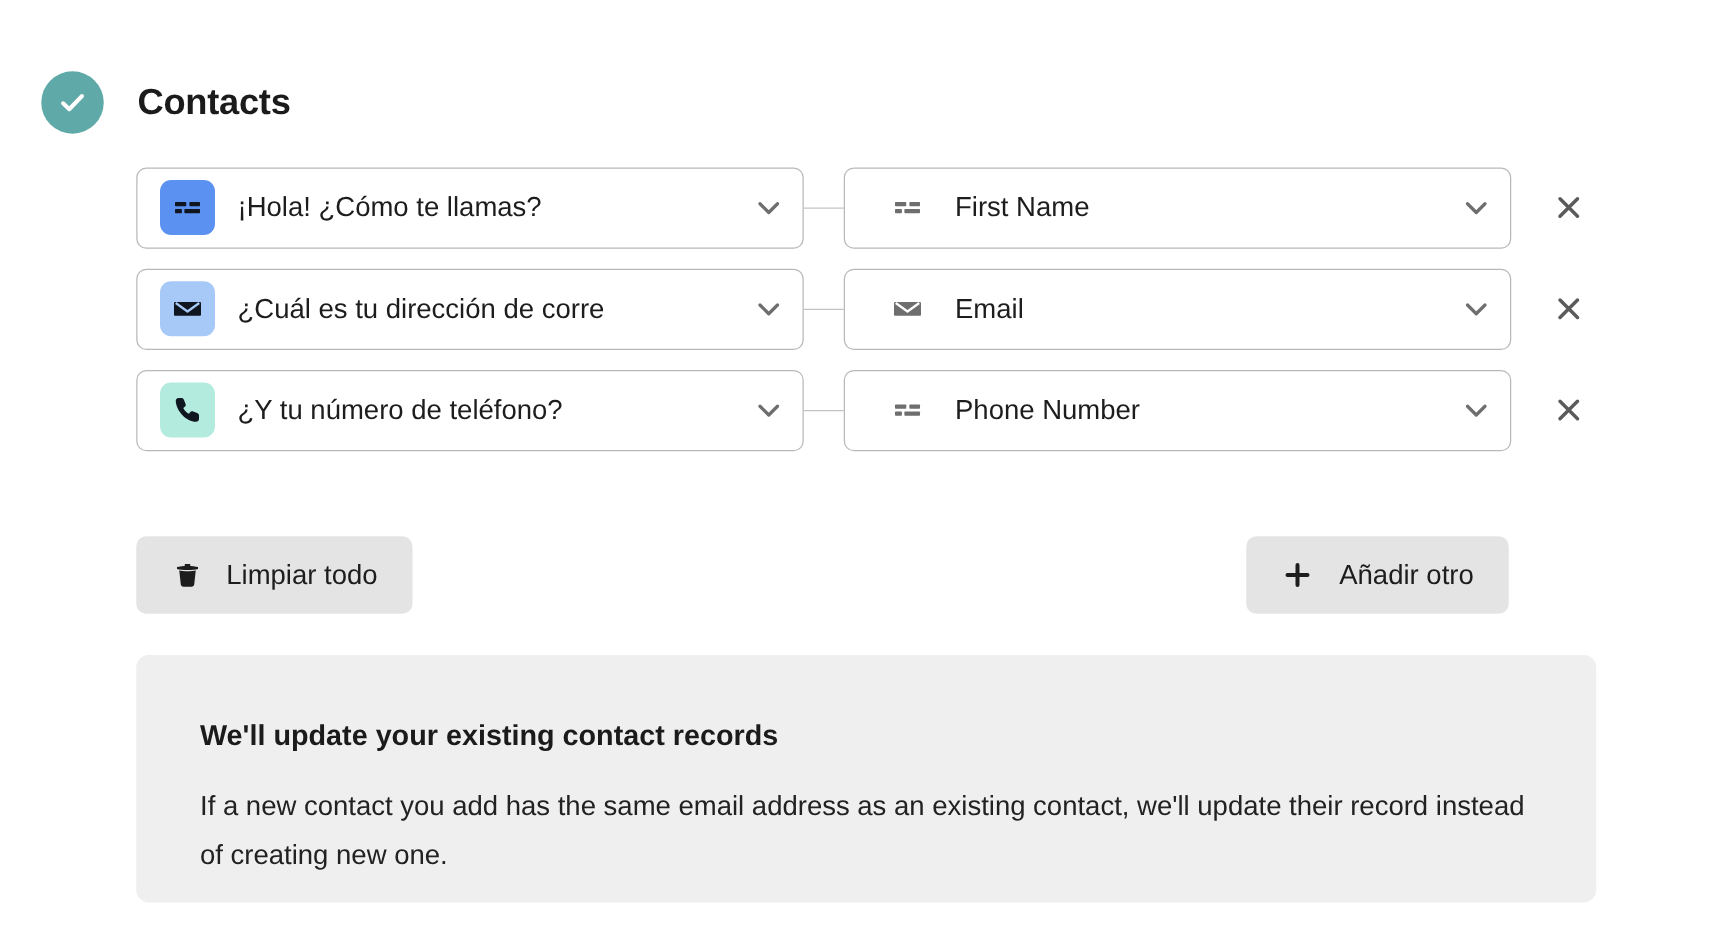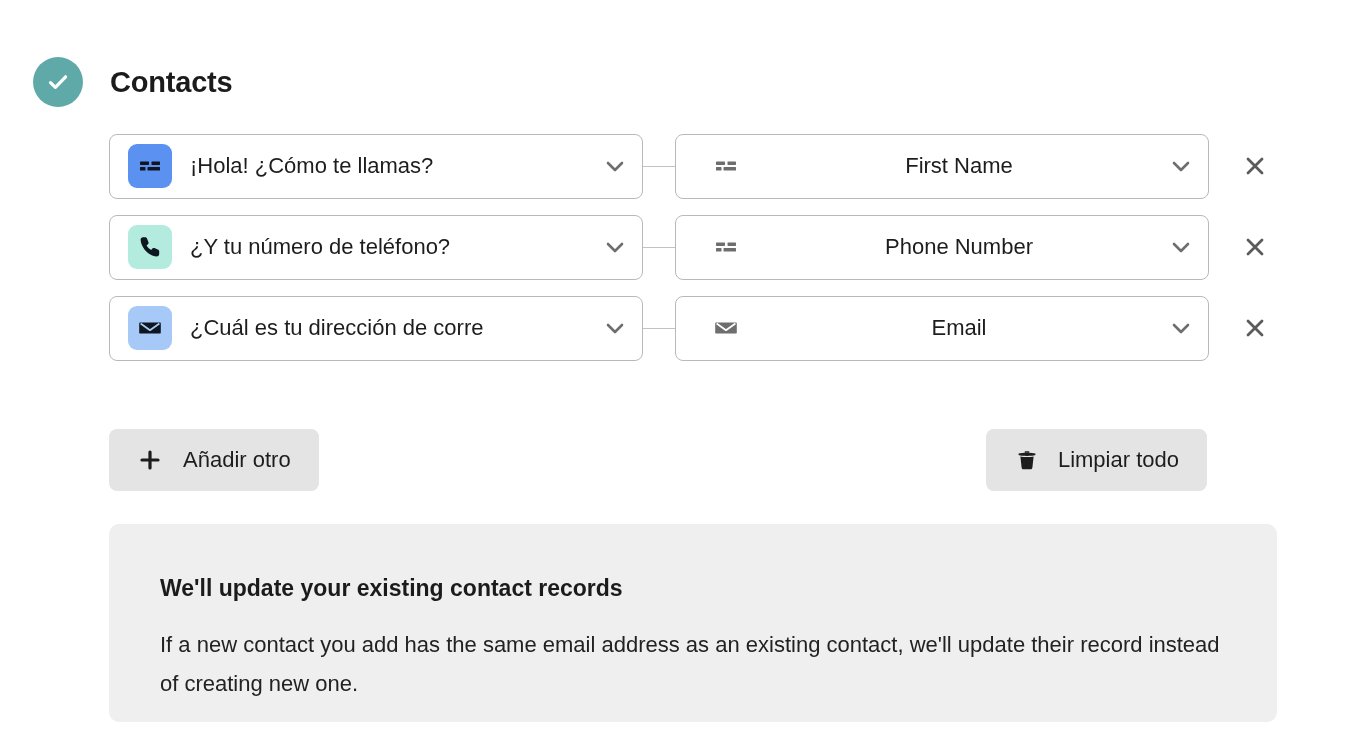--- a/index.html
+++ b/index.html
@@ -71,21 +71,21 @@
     background: #ffffff;
     border: 1px solid #b9b9b9;
     border-radius: 8px;
     display: flex;
     align-items: center;
     padding: 0 0 0 18px;
     cursor: pointer;
     overflow: hidden;
   }
   .select-left  { width: 534px; }
-  .select-right { width: 534px; padding-left: 34px; text-align: center; }
+  .select-right { width: 534px; padding-left: 34px; }
 
   .badge {
     width: 44px;
     height: 44px;
     border-radius: 9px;
     flex: 0 0 auto;
     display: flex;
     align-items: center;
     justify-content: center;
   }
@@ -264,20 +264,62 @@
         <span>
           <svg width="24" height="24" viewBox="0 0 24 24" aria-hidden="true">
             <path d="M5 5 L19 19 M19 5 L5 19" fill="none" stroke="#5b5b5b" stroke-width="2.8" stroke-linecap="round"></path>
           </svg>
         </span>
       </button>
     </div>
 
     <div class="map-row">
       <div class="select-box select-left">
+        <span class="badge" style="background:#a6c9f7">
+          <svg width="26" height="26" viewBox="0 0 26 26" aria-hidden="true">
+            <path d="M3 7.5 h20 a0.8 0.8 0 0 1 0.8 0.8 v9.4 a0.8 0.8 0 0 1 -0.8 0.8 h-20 a0.8 0.8 0 0 1 -0.8 -0.8 v-9.4 a0.8 0.8 0 0 1 0.8 -0.8 z" fill="#10161f"></path>
+            <path d="M3.6 8.4 L13 15.2 L22.4 8.4" fill="none" stroke="#a6c9f7" stroke-width="1.8" stroke-linejoin="round"></path>
+          </svg>
+        </span>
+        <span class="select-label">¿Cuál es tu dirección de corre</span>
+        <span class="chev">
+          <svg width="26" height="26" viewBox="0 0 26 26" aria-hidden="true">
+            <path d="M6 10 L13 17 L20 10" fill="none" stroke="#6e6e6e" stroke-width="2.6" stroke-linecap="round" stroke-linejoin="round"></path>
+          </svg>
+        </span>
+      </div>
+
+      <span class="connector"></span>
+
+      <div class="select-box select-right">
+        <span class="plain-icon">
+          <svg width="26" height="26" viewBox="0 0 26 26" aria-hidden="true">
+            <path d="M3 7.5 h20 a0.8 0.8 0 0 1 0.8 0.8 v9.4 a0.8 0.8 0 0 1 -0.8 0.8 h-20 a0.8 0.8 0 0 1 -0.8 -0.8 v-9.4 a0.8 0.8 0 0 1 0.8 -0.8 z" fill="#6e6e6e"></path>
+            <path d="M3.6 8.4 L13 15.2 L22.4 8.4" fill="none" stroke="#ffffff" stroke-width="1.8" stroke-linejoin="round"></path>
+          </svg>
+        </span>
+        <span class="select-label">Email</span>
+        <span class="chev">
+          <svg width="26" height="26" viewBox="0 0 26 26" aria-hidden="true">
+            <path d="M6 10 L13 17 L20 10" fill="none" stroke="#6e6e6e" stroke-width="2.6" stroke-linecap="round" stroke-linejoin="round"></path>
+          </svg>
+        </span>
+      </div>
+
+      <button class="remove-btn">
+        <span>
+          <svg width="24" height="24" viewBox="0 0 24 24" aria-hidden="true">
+            <path d="M5 5 L19 19 M19 5 L5 19" fill="none" stroke="#5b5b5b" stroke-width="2.8" stroke-linecap="round"></path>
+          </svg>
+        </span>
+      </button>
+    </div>
+
+    <div class="map-row">
+      <div class="select-box select-left">
         <span class="badge" style="background:#b4ebdf">
           <svg width="26" height="26" viewBox="0 0 26 26" aria-hidden="true">
             <path d="M8.1 3.3 c1 0 1.6 .5 2 1.5 l1.3 3.2 c.4 1 .2 1.8 -.6 2.4 l-1.2 .9 c.9 2 2.5 3.6 4.6 4.6 l.9 -1.2 c.6 -.8 1.4 -1 2.4 -.6 l3.2 1.3 c1 .4 1.5 1 1.5 2 v2.6 c0 1.4 -1 2.4 -2.5 2.4 C12.3 22.4 4 14.1 3.6 5.8 c0 -1.5 1 -2.5 2.4 -2.5 z" fill="#10161f"></path>
           </svg>
         </span>
         <span class="select-label">¿Y tu número de teléfono?</span>
         <span class="chev">
           <svg width="26" height="26" viewBox="0 0 26 26" aria-hidden="true">
             <path d="M6 10 L13 17 L20 10" fill="none" stroke="#6e6e6e" stroke-width="2.6" stroke-linecap="round" stroke-linejoin="round"></path>
           </svg>
@@ -305,84 +347,42 @@
 
       <button class="remove-btn">
         <span>
           <svg width="24" height="24" viewBox="0 0 24 24" aria-hidden="true">
             <path d="M5 5 L19 19 M19 5 L5 19" fill="none" stroke="#5b5b5b" stroke-width="2.8" stroke-linecap="round"></path>
           </svg>
         </span>
       </button>
     </div>
 
-    <div class="map-row">
-      <div class="select-box select-left">
-        <span class="badge" style="background:#a6c9f7">
-          <svg width="26" height="26" viewBox="0 0 26 26" aria-hidden="true">
-            <path d="M3 7.5 h20 a0.8 0.8 0 0 1 0.8 0.8 v9.4 a0.8 0.8 0 0 1 -0.8 0.8 h-20 a0.8 0.8 0 0 1 -0.8 -0.8 v-9.4 a0.8 0.8 0 0 1 0.8 -0.8 z" fill="#10161f"></path>
-            <path d="M3.6 8.4 L13 15.2 L22.4 8.4" fill="none" stroke="#a6c9f7" stroke-width="1.8" stroke-linejoin="round"></path>
-          </svg>
-        </span>
-        <span class="select-label">¿Cuál es tu dirección de corre</span>
-        <span class="chev">
-          <svg width="26" height="26" viewBox="0 0 26 26" aria-hidden="true">
-            <path d="M6 10 L13 17 L20 10" fill="none" stroke="#6e6e6e" stroke-width="2.6" stroke-linecap="round" stroke-linejoin="round"></path>
-          </svg>
-        </span>
-      </div>
-
-      <span class="connector"></span>
-
-      <div class="select-box select-right">
-        <span class="plain-icon">
-          <svg width="26" height="26" viewBox="0 0 26 26" aria-hidden="true">
-            <path d="M3 7.5 h20 a0.8 0.8 0 0 1 0.8 0.8 v9.4 a0.8 0.8 0 0 1 -0.8 0.8 h-20 a0.8 0.8 0 0 1 -0.8 -0.8 v-9.4 a0.8 0.8 0 0 1 0.8 -0.8 z" fill="#6e6e6e"></path>
-            <path d="M3.6 8.4 L13 15.2 L22.4 8.4" fill="none" stroke="#ffffff" stroke-width="1.8" stroke-linejoin="round"></path>
-          </svg>
-        </span>
-        <span class="select-label">Email</span>
-        <span class="chev">
-          <svg width="26" height="26" viewBox="0 0 26 26" aria-hidden="true">
-            <path d="M6 10 L13 17 L20 10" fill="none" stroke="#6e6e6e" stroke-width="2.6" stroke-linecap="round" stroke-linejoin="round"></path>
-          </svg>
-        </span>
-      </div>
-
-      <button class="remove-btn">
-        <span>
-          <svg width="24" height="24" viewBox="0 0 24 24" aria-hidden="true">
-            <path d="M5 5 L19 19 M19 5 L5 19" fill="none" stroke="#5b5b5b" stroke-width="2.8" stroke-linecap="round"></path>
-          </svg>
-        </span>
-      </button>
-    </div>
-
   </div>
 
   <div class="actions">
-    <button class="btn btn-add">
-      <span class="btn-icon">
-        <svg width="24" height="24" viewBox="0 0 24 24" aria-hidden="true">
-          <path d="M12 4 V20 M4 12 H20" fill="none" stroke="#1d1d1d" stroke-width="3.2" stroke-linecap="round"></path>
-        </svg>
-      </span>
-      <span class="btn-label">Añadir otro</span>
-    </button>
-
     <button class="btn btn-clear">
       <span class="btn-icon">
         <svg width="24" height="24" viewBox="0 0 24 24" aria-hidden="true">
           <path d="M3.6 5.6 C7 4.4 17 4.4 20.4 5.6 L20.4 7.1 C17 8.3 7 8.3 3.6 7.1 Z" fill="#1d1d1d"></path>
           <path d="M5.4 8.4 C8.3 9.2 15.7 9.2 18.6 8.4 L17.4 19.4 C17.3 20.6 16.4 21.3 15.2 21.3 H8.8 C7.6 21.3 6.7 20.6 6.6 19.4 Z" fill="#1d1d1d"></path>
           <path d="M9.8 3.2 h4.4 v1.6 h-4.4 z" fill="#1d1d1d"></path>
         </svg>
       </span>
       <span class="btn-label">Limpiar todo</span>
     </button>
+
+    <button class="btn btn-add">
+      <span class="btn-icon">
+        <svg width="24" height="24" viewBox="0 0 24 24" aria-hidden="true">
+          <path d="M12 4 V20 M4 12 H20" fill="none" stroke="#1d1d1d" stroke-width="3.2" stroke-linecap="round"></path>
+        </svg>
+      </span>
+      <span class="btn-label">Añadir otro</span>
+    </button>
   </div>
 
   <div class="info-panel">
     <p class="info-title">We'll update your existing contact records</p>
     <p class="info-body">If a new contact you add has the same email address as an existing contact, we'll update their record instead of creating new one.</p>
   </div>
 
 </div>
 
 </body></html>

